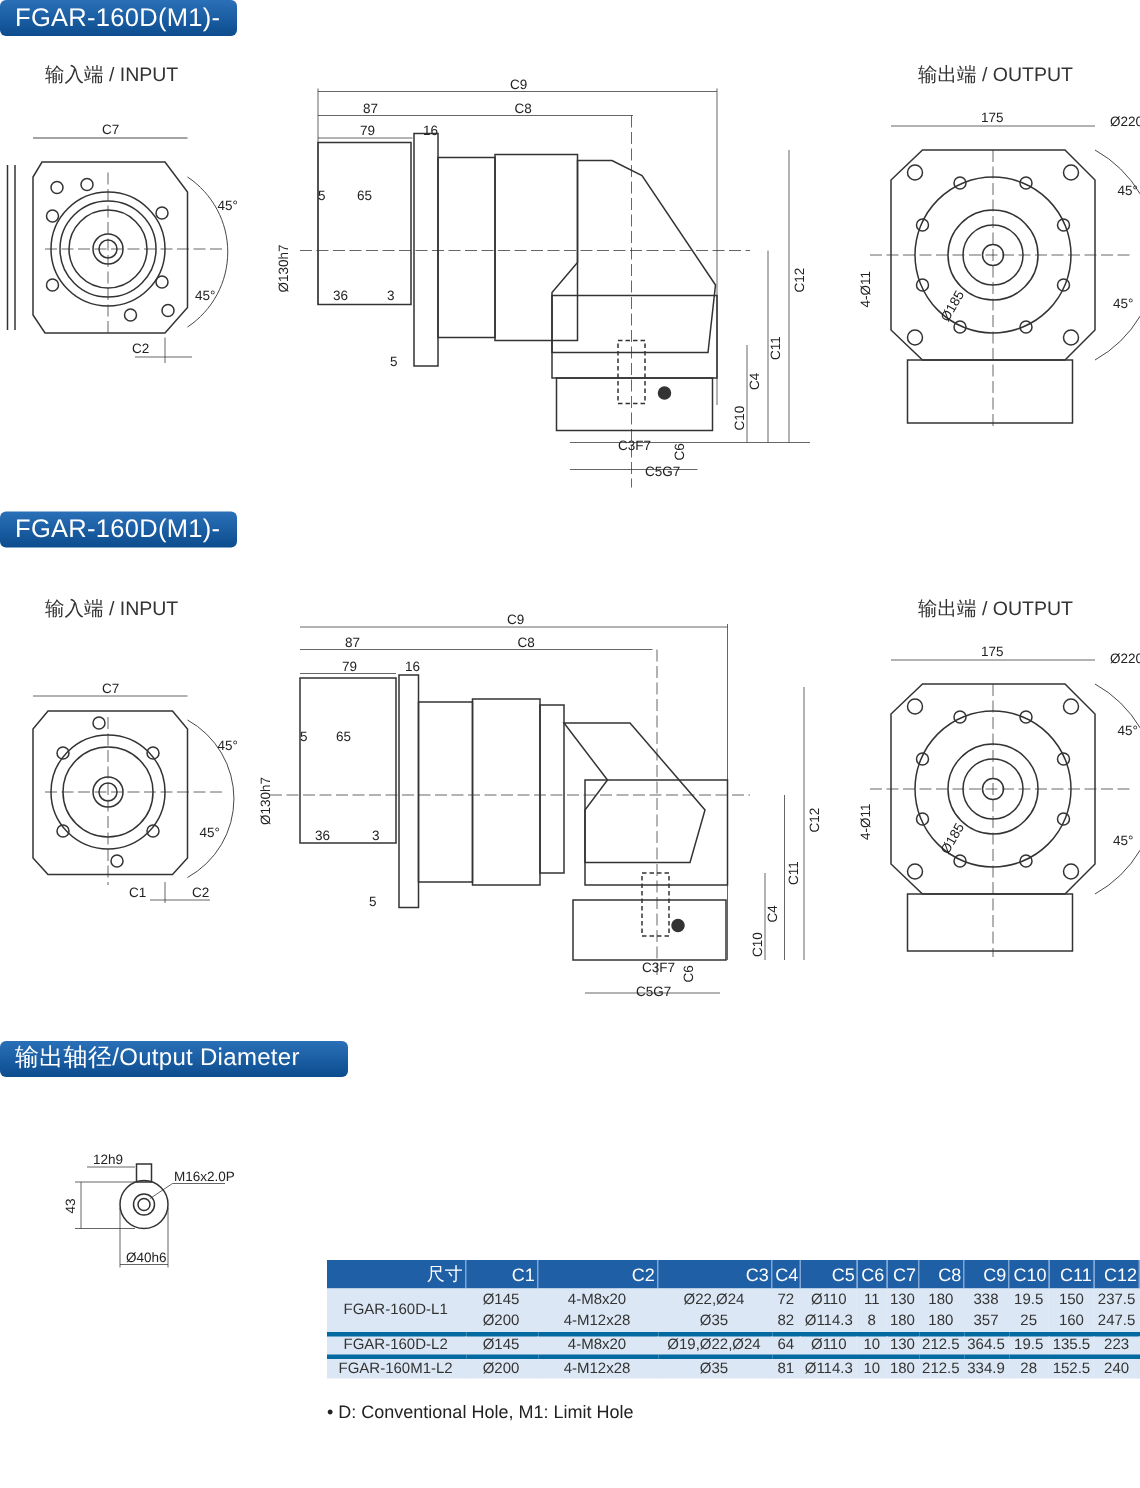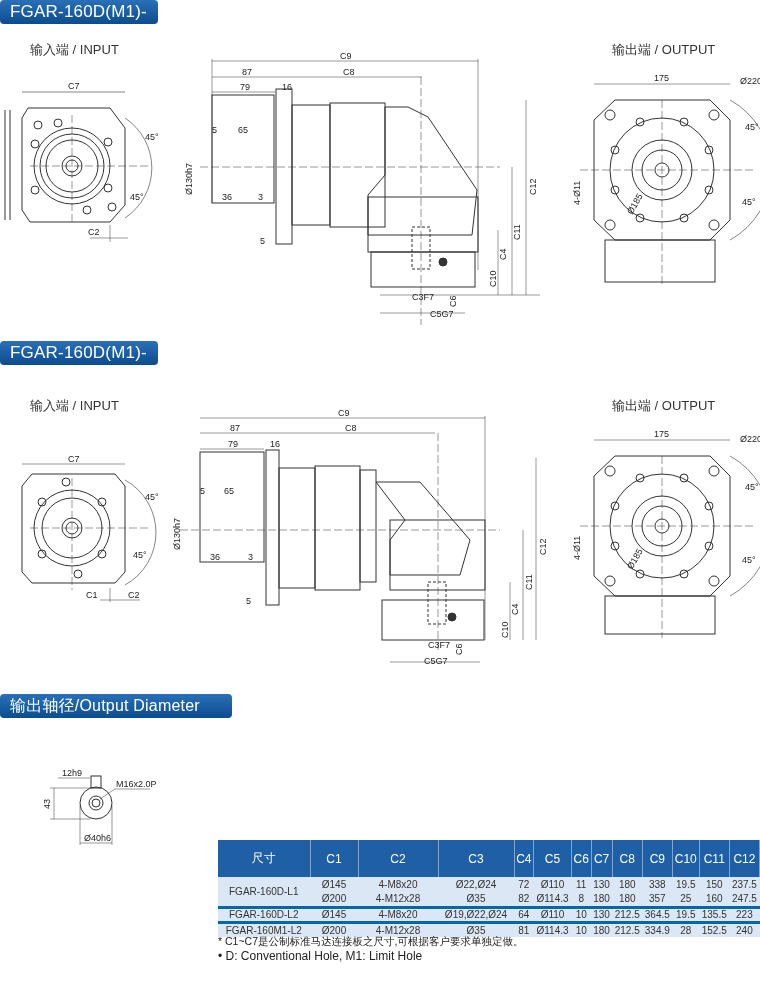--- a/index.html
+++ b/index.html
@@ -11,22 +11,22 @@
     font-family: "Liberation Sans", sans-serif; letter-spacing: 0.2px;
   }
   .view-label { position: absolute; font-size: 13px; color: #333; }
   svg.drw { position: absolute; overflow: visible; }
   svg.drw text { font-family: "Liberation Sans", sans-serif; font-size: 9px; fill: #222; }
   .spec-table {
     position: absolute; left: 218px; top: 840px; width: 542px; border-collapse: collapse;
     font-size: 10px; font-family: "Liberation Sans", sans-serif;
   }
   .spec-table th {
-    background: #1f5fa5; color: #fff; font-weight: normal; font-size: 12px; height: 37px;
-    border-right: 1px solid #7fa6d3; padding: 0 1px; text-align: center;
+    background: #1f5fa5; color: #fff; font-weight: normal; font-size: 12px; height: 19px;
+    border-right: 1px solid #7fa6d3; padding: 0 1px; text-align: right;
   }
   .spec-table td {
     background: #dbe7f4; text-align: center; height: 15px; padding: 0 1px; color: #333;
     border-right: 1px solid #dbe7f4;
   }
   .spec-table tr.grp-top td { border-top: 3px solid #0369a1; }
   .notes { position: absolute; left: 218px; top: 934px; font-size: 10.5px; color: #222; line-height: 15px; }
   .notes div { white-space: nowrap; }
 </style>
 </head>
@@ -352,15 +352,14 @@
       <td>212.5</td>
       <td>334.9</td>
       <td>28</td>
       <td>152.5</td>
       <td>240</td>
     </tr>
   </tbody>
 </table>
 
 <div class="notes">
-  <div>* C1~C7是公制标准马达连接板之尺寸,可根据客户要求单独定做。</div>
   <div style="font-size:12px;">• D: Conventional Hole, M1: Limit Hole</div>
 </div>
 
 </body></html>

